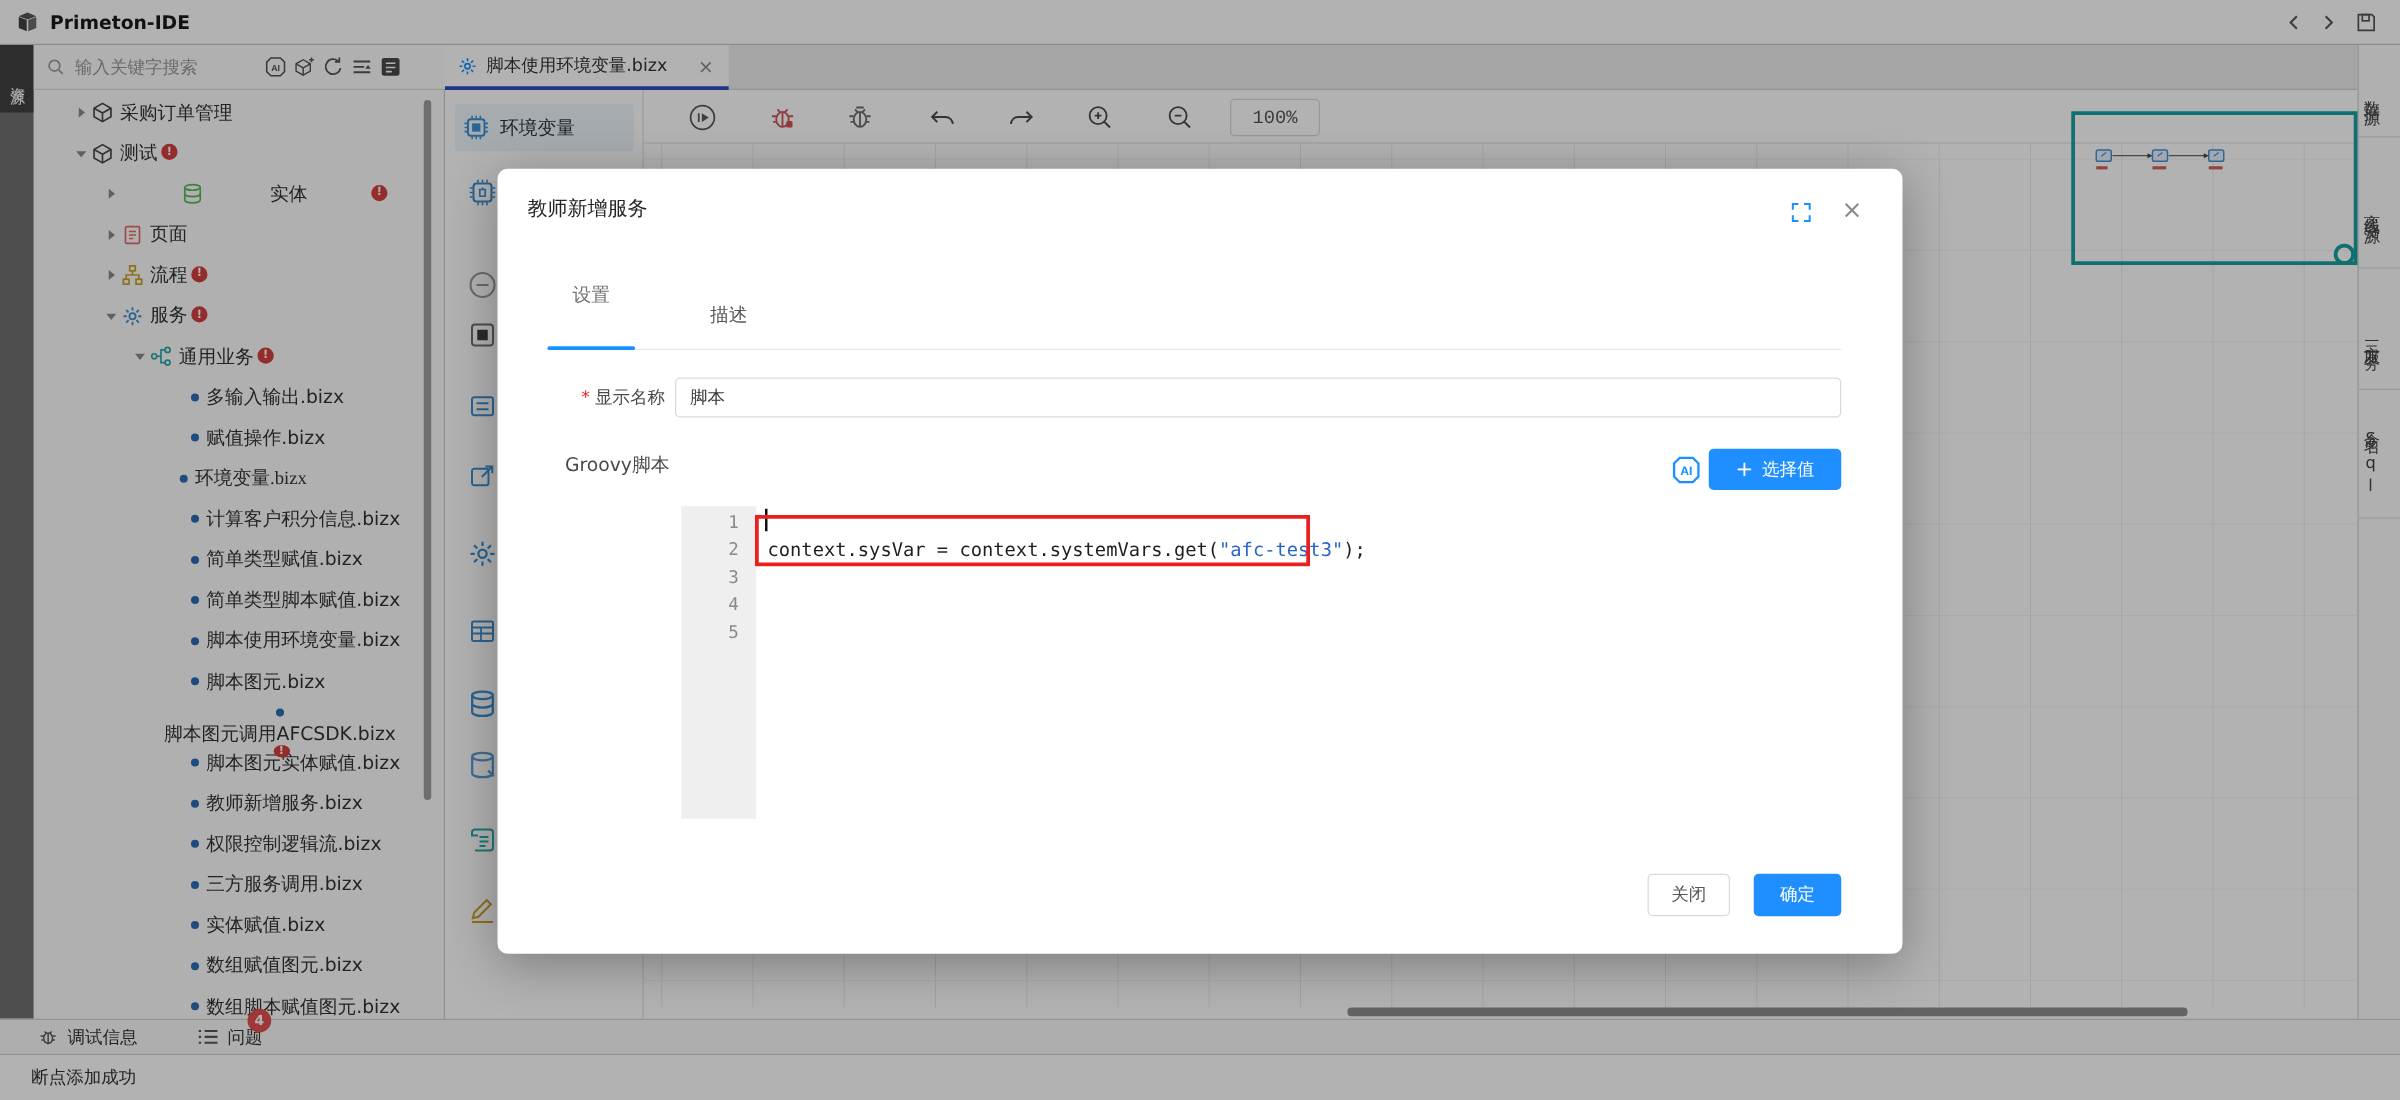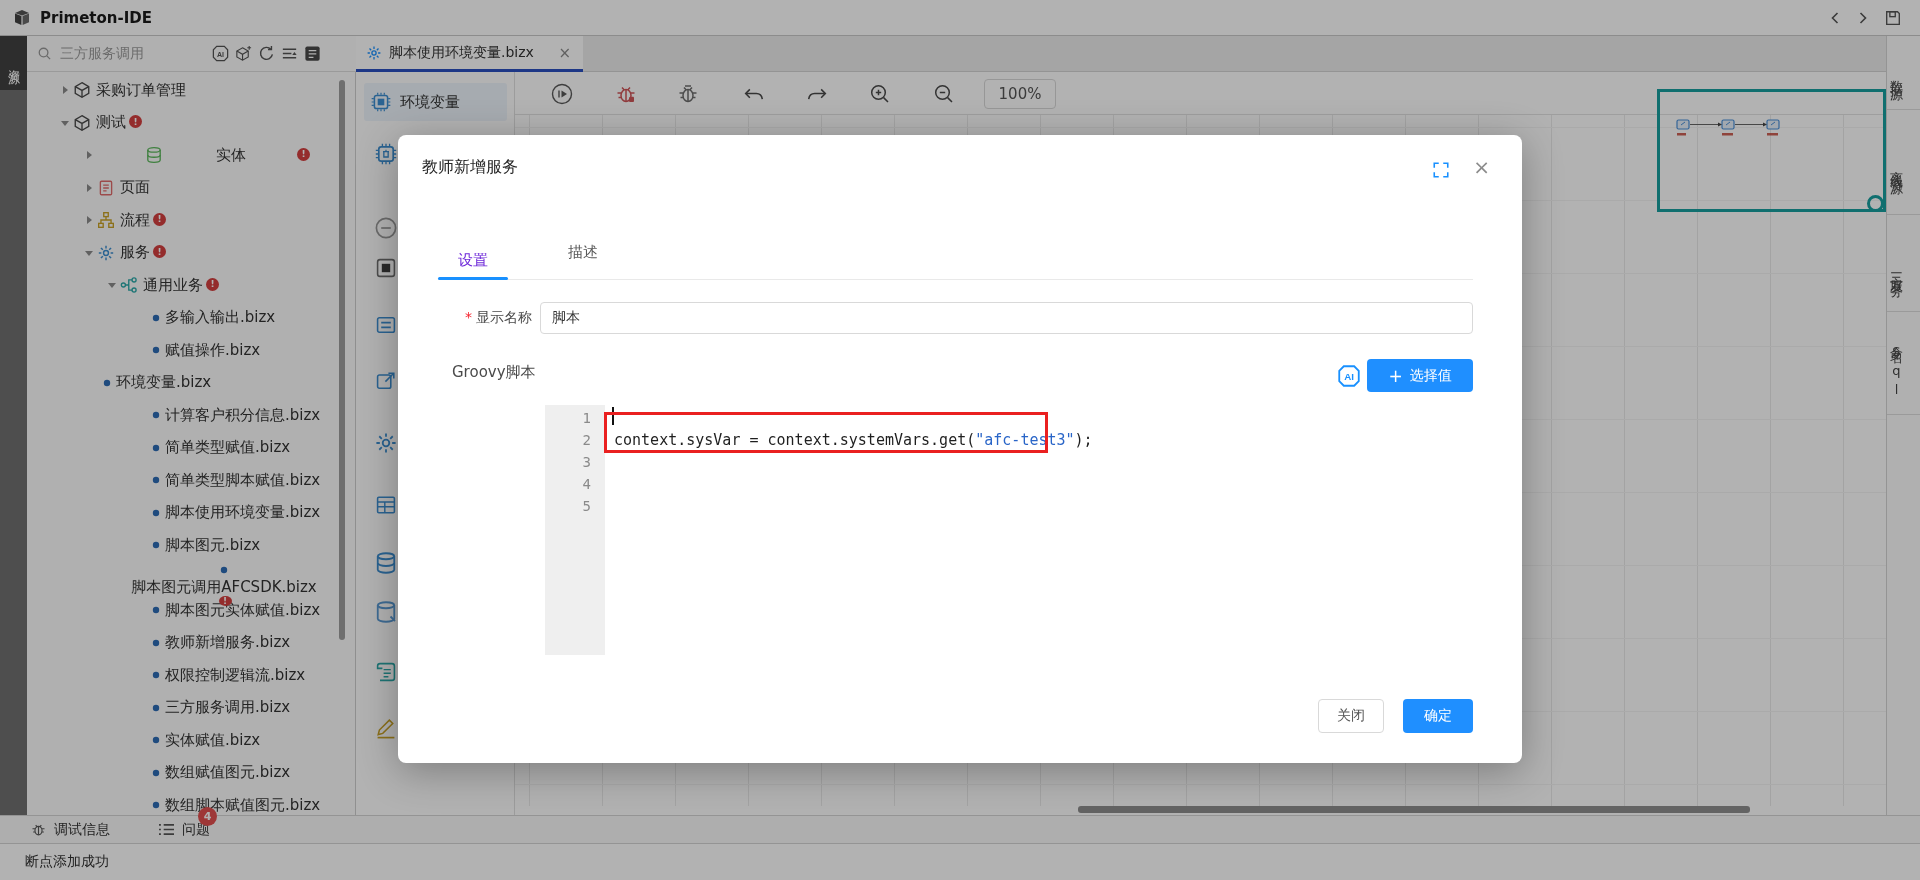--- a/index.html
+++ b/index.html
@@ -46,21 +46,21 @@
   
   .palette{left:356px;top:72px;width:159px;height:743px;background:#fff;border-right:1px solid #e0e0e0;}
   .pal-row1{position:absolute;left:8px;top:11px;width:143px;height:38px;background:#eef5fc;border-radius:3px;
     display:flex;align-items:center;padding-left:6px;gap:8px;font-size:15px;color:#333;}
   .pal-ic{position:absolute;left:18px;width:24px;height:24px;}
 
   
   .cv-toolbar{left:515px;top:72px;width:1371px;height:43px;background:#fff;border-bottom:1px solid #e2e2e2;}
   .cv-ic{position:absolute;top:10px;width:24px;height:24px;}
   .zoom-box{position:absolute;left:469px;top:7px;width:72px;height:30px;border:1px solid #d9d9d9;border-radius:4px;
-    display:flex;align-items:center;justify-content:center;font-size:15px;color:#555;background:#fff;}
+    display:flex;align-items:center;justify-content:center;font-size:15px;color:#555;background:#fff;font-family:Liberation Mono, monospace;}
   .canvas{left:515px;top:115px;width:1371px;height:691px;background:#fff;
     background-image:linear-gradient(#f4f4f4 1px,transparent 1px),linear-gradient(90deg,#eaeaea 1px,transparent 1px);
     background-size:73px 73px;background-position:14px 12px;}
   .minimap{left:1657px;top:89px;width:229px;height:123px;border:3px solid #18a0a0;z-index:2;}
   .mini-handle{left:1867px;top:195px;width:17px;height:17px;border:3px solid #18a0a0;border-radius:50%;z-index:3;background:transparent;}
   .hscroll{left:1078px;top:806px;width:672px;height:7px;background:#8f8f8f;border-radius:3px;}
 
   
   .right-rail{left:1886px;top:36px;width:34px;height:779px;background:#fcfcfc;border-left:1px solid #d4d4d4;}
   .rrtab{position:absolute;left:0;width:34px;display:flex;align-items:flex-start;justify-content:center;
@@ -74,21 +74,21 @@
   .statusbar{left:0;top:843px;width:1920px;height:37px;background:#fff;border-top:1px solid #d4d4d4;
     display:flex;align-items:center;padding-left:25px;font-size:14px;color:#333;}
 
   
   .mask{left:0;top:0;width:1920px;height:880px;background:rgba(0,0,0,0.30);z-index:40;}
   .modal{left:398px;top:135px;width:1124px;height:628px;background:#fff;border-radius:8px;z-index:50;
     box-shadow:0 8px 40px rgba(0,0,0,.3);}
   .m-title{position:absolute;left:24px;top:22px;font-size:16px;color:#262626;}
   .m-fullscreen{position:absolute;right:72px;top:26px;width:18px;height:18px;}
   .m-close{position:absolute;right:32px;top:20px;font-size:20px;color:#8c8c8c;}
-  .m-tab1{position:absolute;left:40px;top:116px;width:70px;text-align:center;font-size:15px;color:#6d28d9;}
+  .m-tab1{position:absolute;left:40px;top:92px;width:70px;text-align:center;font-size:15px;color:#737373;}
   .m-tab2{position:absolute;left:150px;top:108px;width:70px;text-align:center;font-size:15px;color:#595959;}
   .m-inkbar{position:absolute;left:40px;top:142px;width:70px;height:3px;background:#1890ff;border-radius:2px;z-index:2;}
   .m-tabline{position:absolute;left:40px;top:144px;width:1035px;height:1px;background:#e9e9e9;}
   .m-label{position:absolute;left:0px;top:174px;width:134px;text-align:right;font-size:14px;color:#4a4a4a;}
   .req{color:#f5222d;margin-right:4px;}
   .m-input{position:absolute;left:142px;top:167px;width:933px;height:32px;border:1px solid #d9d9d9;border-radius:4px;
     font-size:14px;color:#333;padding:0 11px;font-family:inherit;outline:none;background:#fff;}
   .m-groovy{position:absolute;left:54px;top:228px;font-size:15px;color:#4a4a4a;}
   .m-ai{position:absolute;left:938px;top:228px;width:26px;height:26px;}
   .m-select{position:absolute;left:969px;top:224px;width:106px;height:33px;background:#1f8fff;border:none;border-radius:4px;
@@ -145,21 +145,21 @@
   </div>
 
   <div class="abs sidebar">
     <div class="search-row">
       <span class="ic" style="margin-left:10px">
         <svg width="15" height="15" viewBox="0 0 16 16">
             <circle cx="7" cy="7" r="4.6" fill="none" stroke="#9a9a9a" stroke-width="1.4"></circle>
             <path d="M10.5 10.5 14 14" stroke="#9a9a9a" stroke-width="1.4"></path>
           </svg>
         </span>
-      <span class="search-ph">三方服务调用</span>
+      <span class="search-ph">输入关键字搜索</span>
       <div class="search-icons">
           <span class="ic">
             <svg width="19" height="19" viewBox="0 0 20 20">
               <path d="M6 2.5h8l3.5 3.5v8L14 17.5H6L2.5 14V6z" fill="none" stroke="#555" stroke-width="1.3"></path>
               <text x="10" y="13.2" font-size="7.5" text-anchor="middle" fill="#555" font-weight="bold" font-family="sans-serif">AI</text>
             </svg>
           </span>
           <span class="ic">
             <svg width="19" height="19" viewBox="0 0 20 20">
               <path d="M9 4 15 7.4v6.2L9 17l-6-3.4V7.4z" fill="none" stroke="#555" stroke-width="1.2"></path>
@@ -305,21 +305,21 @@
           <span class="tlabel">多输入输出.bizx</span>
         </div>
         <div class="trow" style="padding-left: 121px;">
           <span class="ic">
             <svg width="16" height="16" viewBox="0 0 16 16">
               <circle cx="8" cy="8" r="3.2" fill="#2d6cb5"></circle>
             </svg>
           </span>
           <span class="tlabel">赋值操作.bizx</span>
         </div>
-        <div class="trow" style="padding-left: 72px;">
+        <div class="trow" style="padding-left: 112px; font-family: Liberation Serif, serif;">
           <span class="ic">
             <svg width="16" height="16" viewBox="0 0 16 16">
               <circle cx="8" cy="8" r="3.2" fill="#2d6cb5"></circle>
             </svg>
           </span>
           <span class="tlabel">环境变量.bizx</span>
         </div>
         <div class="trow" style="padding-left: 121px;">
           <span class="ic">
             <svg width="16" height="16" viewBox="0 0 16 16">

